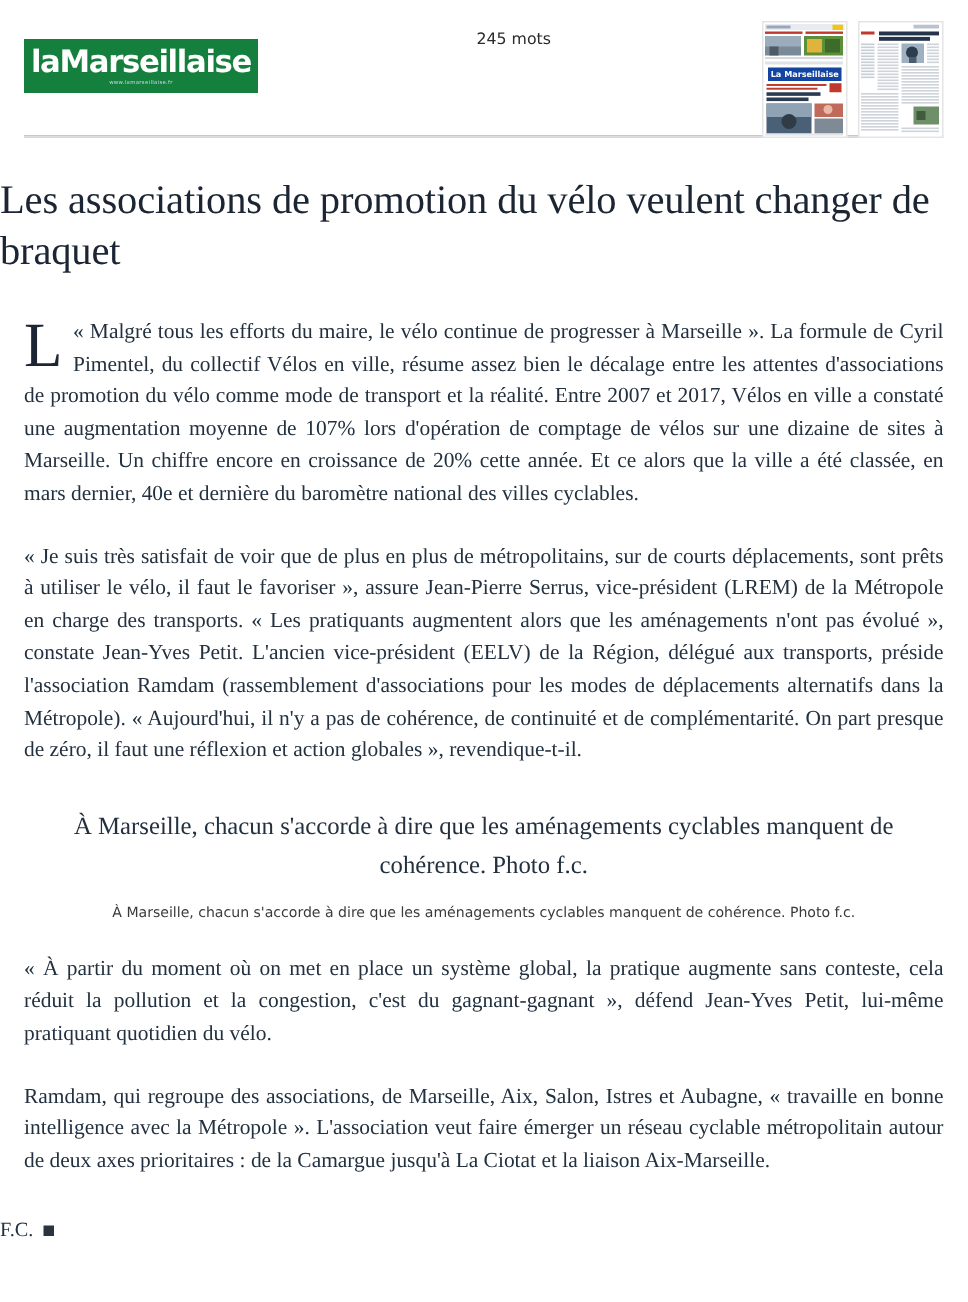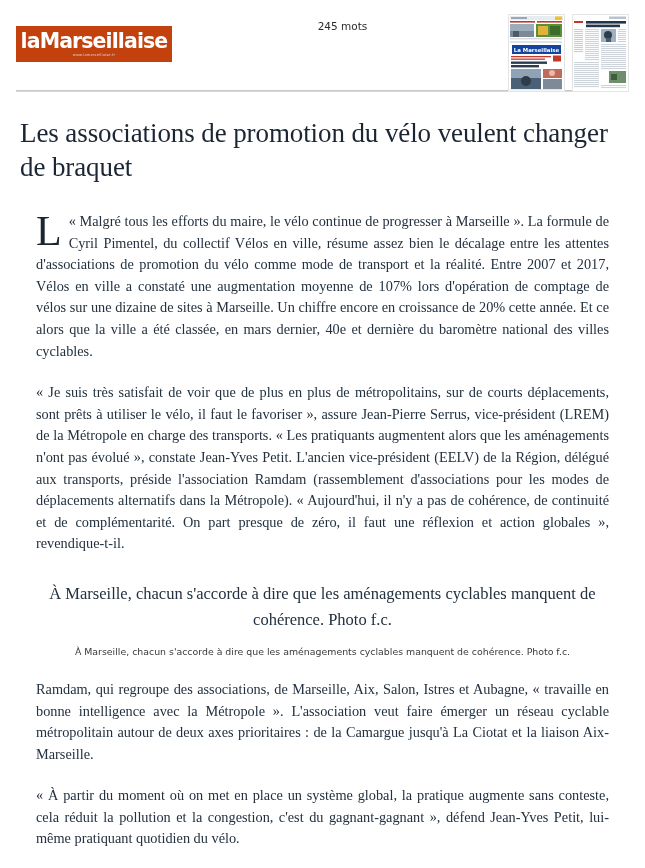--- a/index.html
+++ b/index.html
@@ -34,21 +34,21 @@
     height: 82px;
     box-sizing: border-box;
   }
 
   .logo-block {
     width: 170px;
     flex: 0 0 170px;
     padding-top: 14px;
   }
   .logo-box {
-    background: #c2410c;
+    background: #15803d;
     width: 156px;
     height: 36px;
     position: relative;
     display: flex;
     flex-direction: column;
     align-items: center;
     justify-content: center;
     overflow: hidden;
   }
   .logo-text {
@@ -105,21 +105,21 @@
   .rule {
     margin: 8px 16px 0 16px;
     border-top: 1px solid #c9c9c9;
     border-bottom: 1px solid #d8d8d8;
     height: 2px;
     box-sizing: border-box;
   }
 
   
   .article {
-    padding: 0 20px;
+    padding: 0 0;
   }
 
   .headline {
     font-family: "Liberation Serif", serif;
     font-size: 27px;
     line-height: 34px;
     font-weight: normal;
     color: #1b2533;
     margin: 24px 0 0 0;
     letter-spacing: -0.1px;
@@ -330,19 +330,23 @@
     <h1 class="headline">Les associations de promotion du vélo veulent changer de braquet</h1>
 
     <p class="body-p p-lead dropcap">L « Malgré tous les efforts du maire, le vélo continue de progresser à Marseille ». La formule de Cyril Pimentel, du collectif Vélos en ville, résume assez bien le décalage entre les attentes d'associations de promotion du vélo comme mode de transport et la réalité. Entre 2007 et 2017, Vélos en ville a constaté une augmentation moyenne de 107% lors d'opération de comptage de vélos sur une dizaine de sites à Marseille. Un chiffre encore en croissance de 20% cette année. Et ce alors que la ville a été classée, en mars dernier, 40e et dernière du baromètre national des villes cyclables.</p>
 
     <p class="body-p p-gap">« Je suis très satisfait de voir que de plus en plus de métropolitains, sur de courts déplacements, sont prêts à utiliser le vélo, il faut le favoriser », assure Jean-Pierre Serrus, vice-président (LREM) de la Métropole en charge des transports. « Les pratiquants augmentent alors que les aménagements n'ont pas évolué », constate Jean-Yves Petit. L'ancien vice-président (EELV) de la Région, délégué aux transports, préside l'association Ramdam (rassemblement d'associations pour les modes de déplacements alternatifs dans la Métropole). « Aujourd'hui, il n'y a pas de cohérence, de continuité et de complémentarité. On part presque de zéro, il faut une réflexion et action globales », revendique-t-il.</p>
 
     <p class="pullquote">À Marseille, chacun s'accorde à dire que les aménagements cyclables manquent de cohérence. Photo f.c.</p>
 
     <p class="photo-credit">À Marseille, chacun s'accorde à dire que les aménagements cyclables manquent de cohérence. Photo f.c.</p>
 
+    <p class="body-p p-gap">« À partir du moment où on met en place un système global, la pratique augmente sans conteste, cela réduit la pollution et la congestion, c'est du gagnant-gagnant », défend Jean-Yves Petit, lui-même pratiquant quotidien du vélo.</p>
+
     <p class="body-p p-gap">Ramdam, qui regroupe des associations, de Marseille, Aix, Salon, Istres et Aubagne, « travaille en bonne intelligence avec la Métropole ». L'association veut faire émerger un réseau cyclable métropolitain autour de deux axes prioritaires : de la Camargue jusqu'à La Ciotat et la liaison Aix-Marseille.</p>
 
-    <p class="body-p p-gap">« À partir du moment où on met en place un système global, la pratique augmente sans conteste, cela réduit la pollution et la congestion, c'est du gagnant-gagnant », défend Jean-Yves Petit, lui-même pratiquant quotidien du vélo.</p>
-
+    <div class="signature">
+      <span>F.C.</span>
+      <span class="sig-square"></span>
+    </div>
 
   </div>
 </div>
 
 </body></html>

